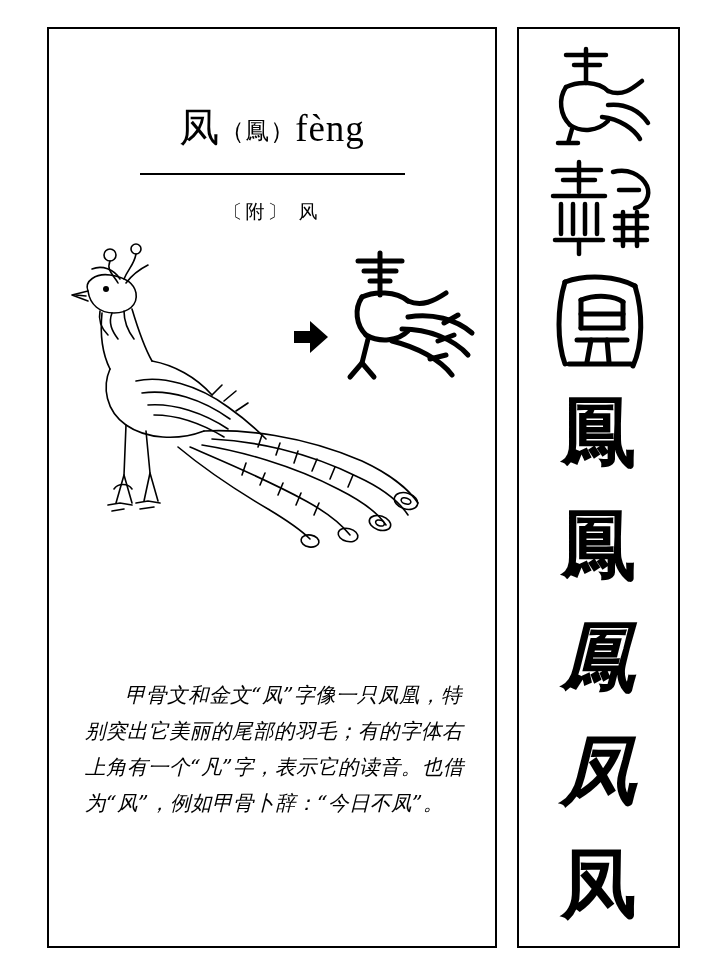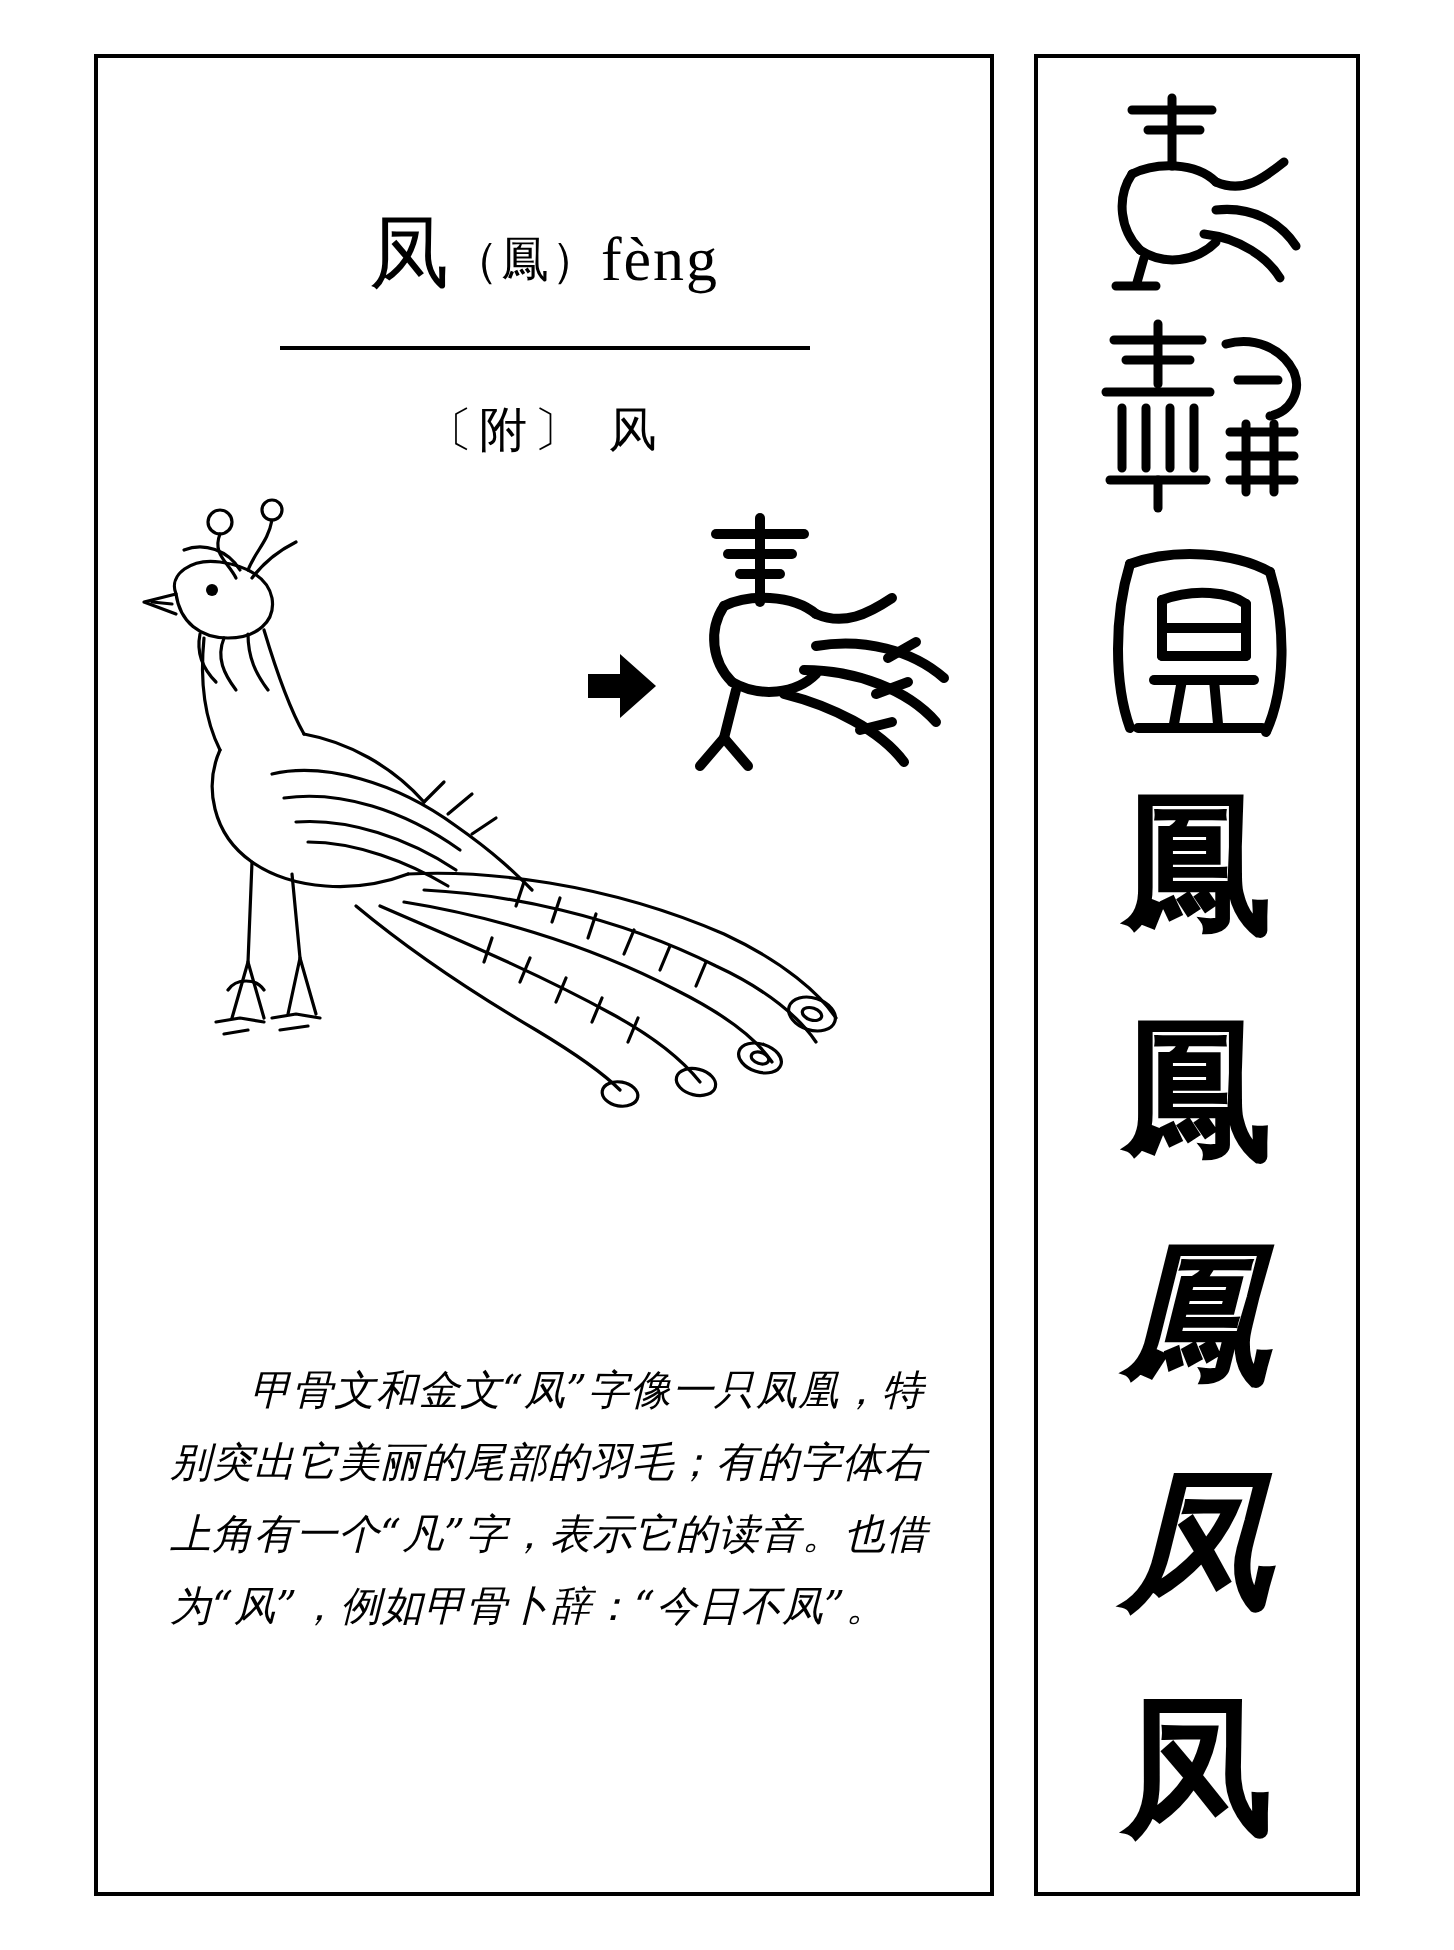--- a/index.html
+++ b/index.html
@@ -43,35 +43,35 @@
     letter-spacing: 1px;
   }
   .headword .big {
     font-size: 40px;
   }
   .headword .paren {
     font-size: 24px;
     vertical-align: 2px;
   }
   .headword .pinyin {
-    font-size: 31px;
+    font-size: 37px;
     font-family: "Liberation Serif", serif;
   }
 
   .rule {
     width: 265px;
     height: 2px;
     background: #000;
     margin: 26px auto 0 auto;
   }
 
   .variant-line {
     text-align: center;
     margin-top: 24px;
-    font-size: 24px;
+    font-size: 19px;
     font-family: "DejaVu Serif", "Liberation Serif", serif;
     letter-spacing: 3px;
   }
 
   
   .illustration {
     position: relative;
     width: 100%;
     height: 420px;
     margin-top: 10px;

